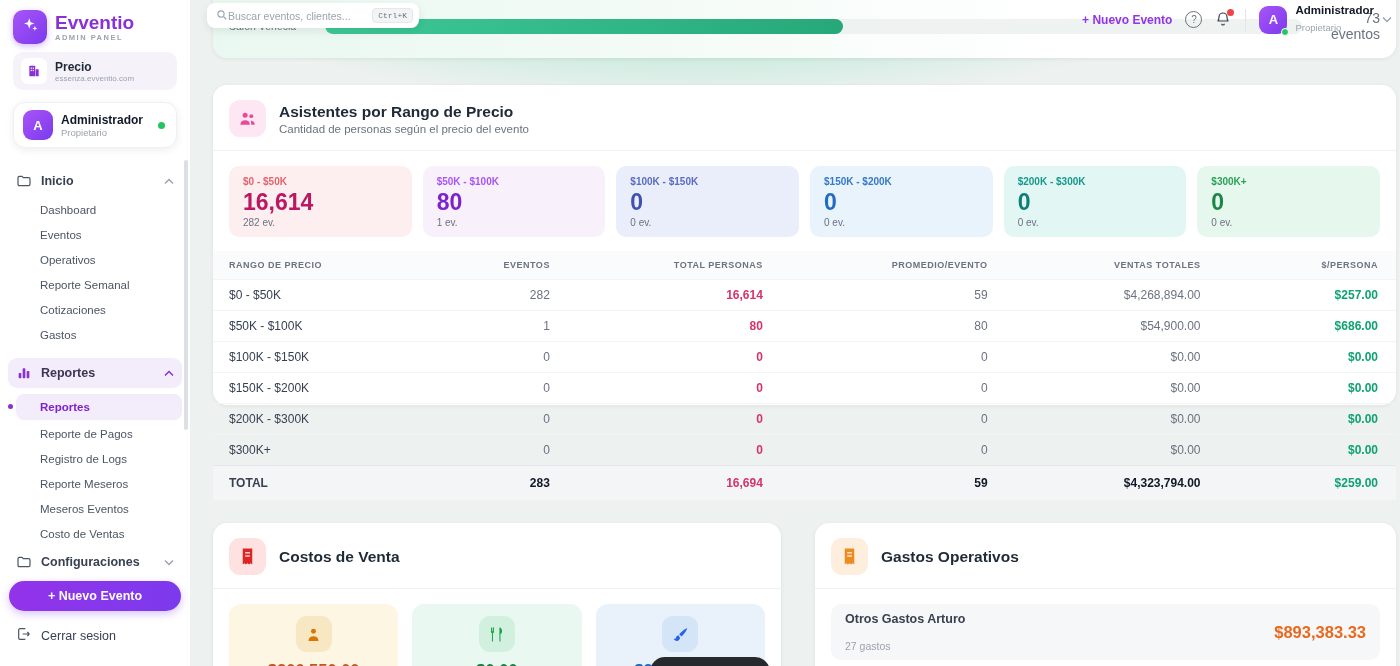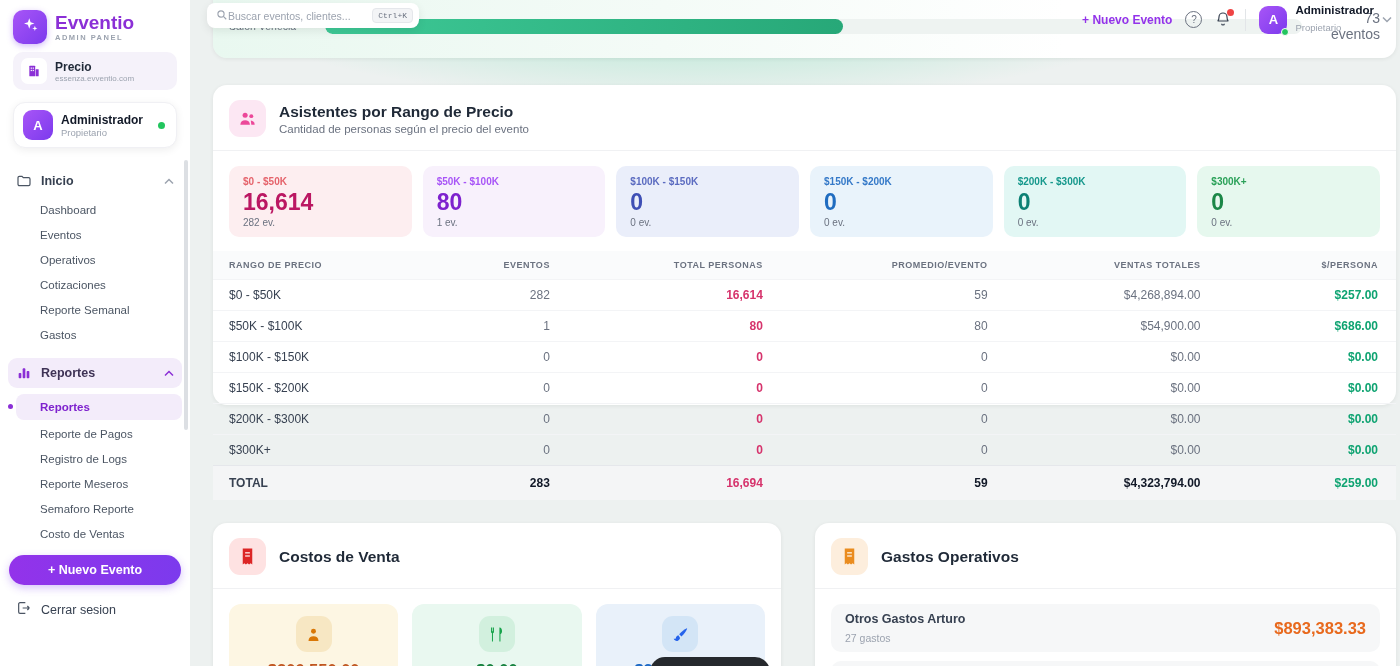--- a/index.html
+++ b/index.html
@@ -121,21 +121,21 @@
   .mini-ico svg { width:17px; height:17px; }
   .mini-amt { font-size:16.5px; font-weight:bold; margin-top:9px; }
   .mini-lbl { font-size:11px; margin-top:3px; }
   .m1 { background:#fdf6e3; } .m1 .mini-ico{background:#f7e7c3; color:#d97706;} .m1 .mini-amt{color:#c05621;}
   .m2 { background:#e9f8f0; } .m2 .mini-ico{background:#d2f0de; color:#16a34a;} .m2 .mini-amt{color:#15803d;}
   .m3 { background:#e9f1fa; } .m3 .mini-ico{background:#d3e5f6; color:#2563eb;} .m3 .mini-amt{color:#1a67c4;} .m3 .mini-lbl{color:#2563eb;}
 
   .gasto-list { margin:15px 16px 0 16px; display:flex; flex-direction:column; gap:9px; }
   .gasto-item { background:#f6f7f8; border-radius:10px; padding:8px 14px; display:flex; align-items:center; justify-content:space-between; min-height:44px; }
   .gasto-name { font-size:12.5px; font-weight:bold; color:#374151; }
-  .gasto-meta { font-size:10.5px; color:#9ca3af; margin-top:6px; }
+  .gasto-meta { font-size:10.5px; color:#9ca3af; margin-top:14px; }
   .gasto-amt { font-size:16.5px; font-weight:bold; color:#e8691d; }
 
   .dark-pill { position:absolute; left:460px; top:657px; width:120px; height:30px; border-radius:16px; background:#26292d; z-index:6; }
 </style>
 </head>
 <body>
 
 <aside class="sidebar">
   <div class="brand-row">
     <div class="brand-logo">
@@ -187,22 +187,22 @@
       <span class="chev">
           <svg viewBox="0 0 10 6" fill="none" stroke="currentColor" stroke-width="1.5">
             <path d="M1 5l4-4 4 4"></path>
           </svg>
         </span>
     </div>
     <div class="sub-list">
       <div class="nav-sub">Dashboard</div>
       <div class="nav-sub">Eventos</div>
       <div class="nav-sub">Operativos</div>
+      <div class="nav-sub">Reporte Semanal</div>
       <div class="nav-sub">Cotizaciones</div>
-      <div class="nav-sub">Reporte Semanal</div>
       <div class="nav-sub">Gastos</div>
     </div>
 
     <div class="nav-head purple">
       <span class="nav-ico">
           <svg viewBox="0 0 24 24" fill="currentColor">
             <rect x="4" y="12" width="4" height="8" rx="1.2"></rect>
             <rect x="10" y="5" width="4" height="15" rx="1.2"></rect>
             <rect x="16" y="9" width="4" height="11" rx="1.2"></rect>
           </svg>
@@ -212,24 +212,37 @@
           <svg viewBox="0 0 10 6" fill="none" stroke="currentColor" stroke-width="1.5">
             <path d="M1 5l4-4 4 4"></path>
           </svg>
         </span>
     </div>
     <div class="sub-list">
       <div class="nav-sub active"><span class="active-dot"></span><span>Reportes</span></div>
       <div class="nav-sub">Reporte de Pagos</div>
       <div class="nav-sub">Registro de Logs</div>
       <div class="nav-sub">Reporte Meseros</div>
-      <div class="nav-sub">Semaforo Reporte</div>
+      <div class="nav-sub">Meseros Eventos</div>
       <div class="nav-sub">Costo de Ventas</div>
     </div>
 
+    <div class="nav-head">
+      <span class="nav-ico">
+          <svg viewBox="0 0 24 24" fill="none" stroke="currentColor" stroke-width="1.8">
+            <path d="M3 7a2 2 0 012-2h4l2 2h8a2 2 0 012 2v8a2 2 0 01-2 2H5a2 2 0 01-2-2V7z"></path>
+          </svg>
+        </span>
+      <span class="nav-lbl">Configuraciones</span>
+      <span class="chev">
+          <svg viewBox="0 0 10 6" fill="none" stroke="currentColor" stroke-width="1.5">
+            <path d="M1 1l4 4 4-4"></path>
+          </svg>
+        </span>
+    </div>
   </nav>
 
   <button class="new-event-btn">+ Nuevo Evento</button>
 
   <div class="logout-row">
     <span><svg viewBox="0 0 24 24" fill="none" stroke="currentColor" stroke-width="1.8">
           <path d="M14 4H6a2 2 0 00-2 2v12a2 2 0 002 2h8"></path>
           <path d="M10 12h10m0 0l-3-3m3 3l-3 3"></path>
         </svg></span>
     <span class="logout-lbl">Cerrar sesion</span>

